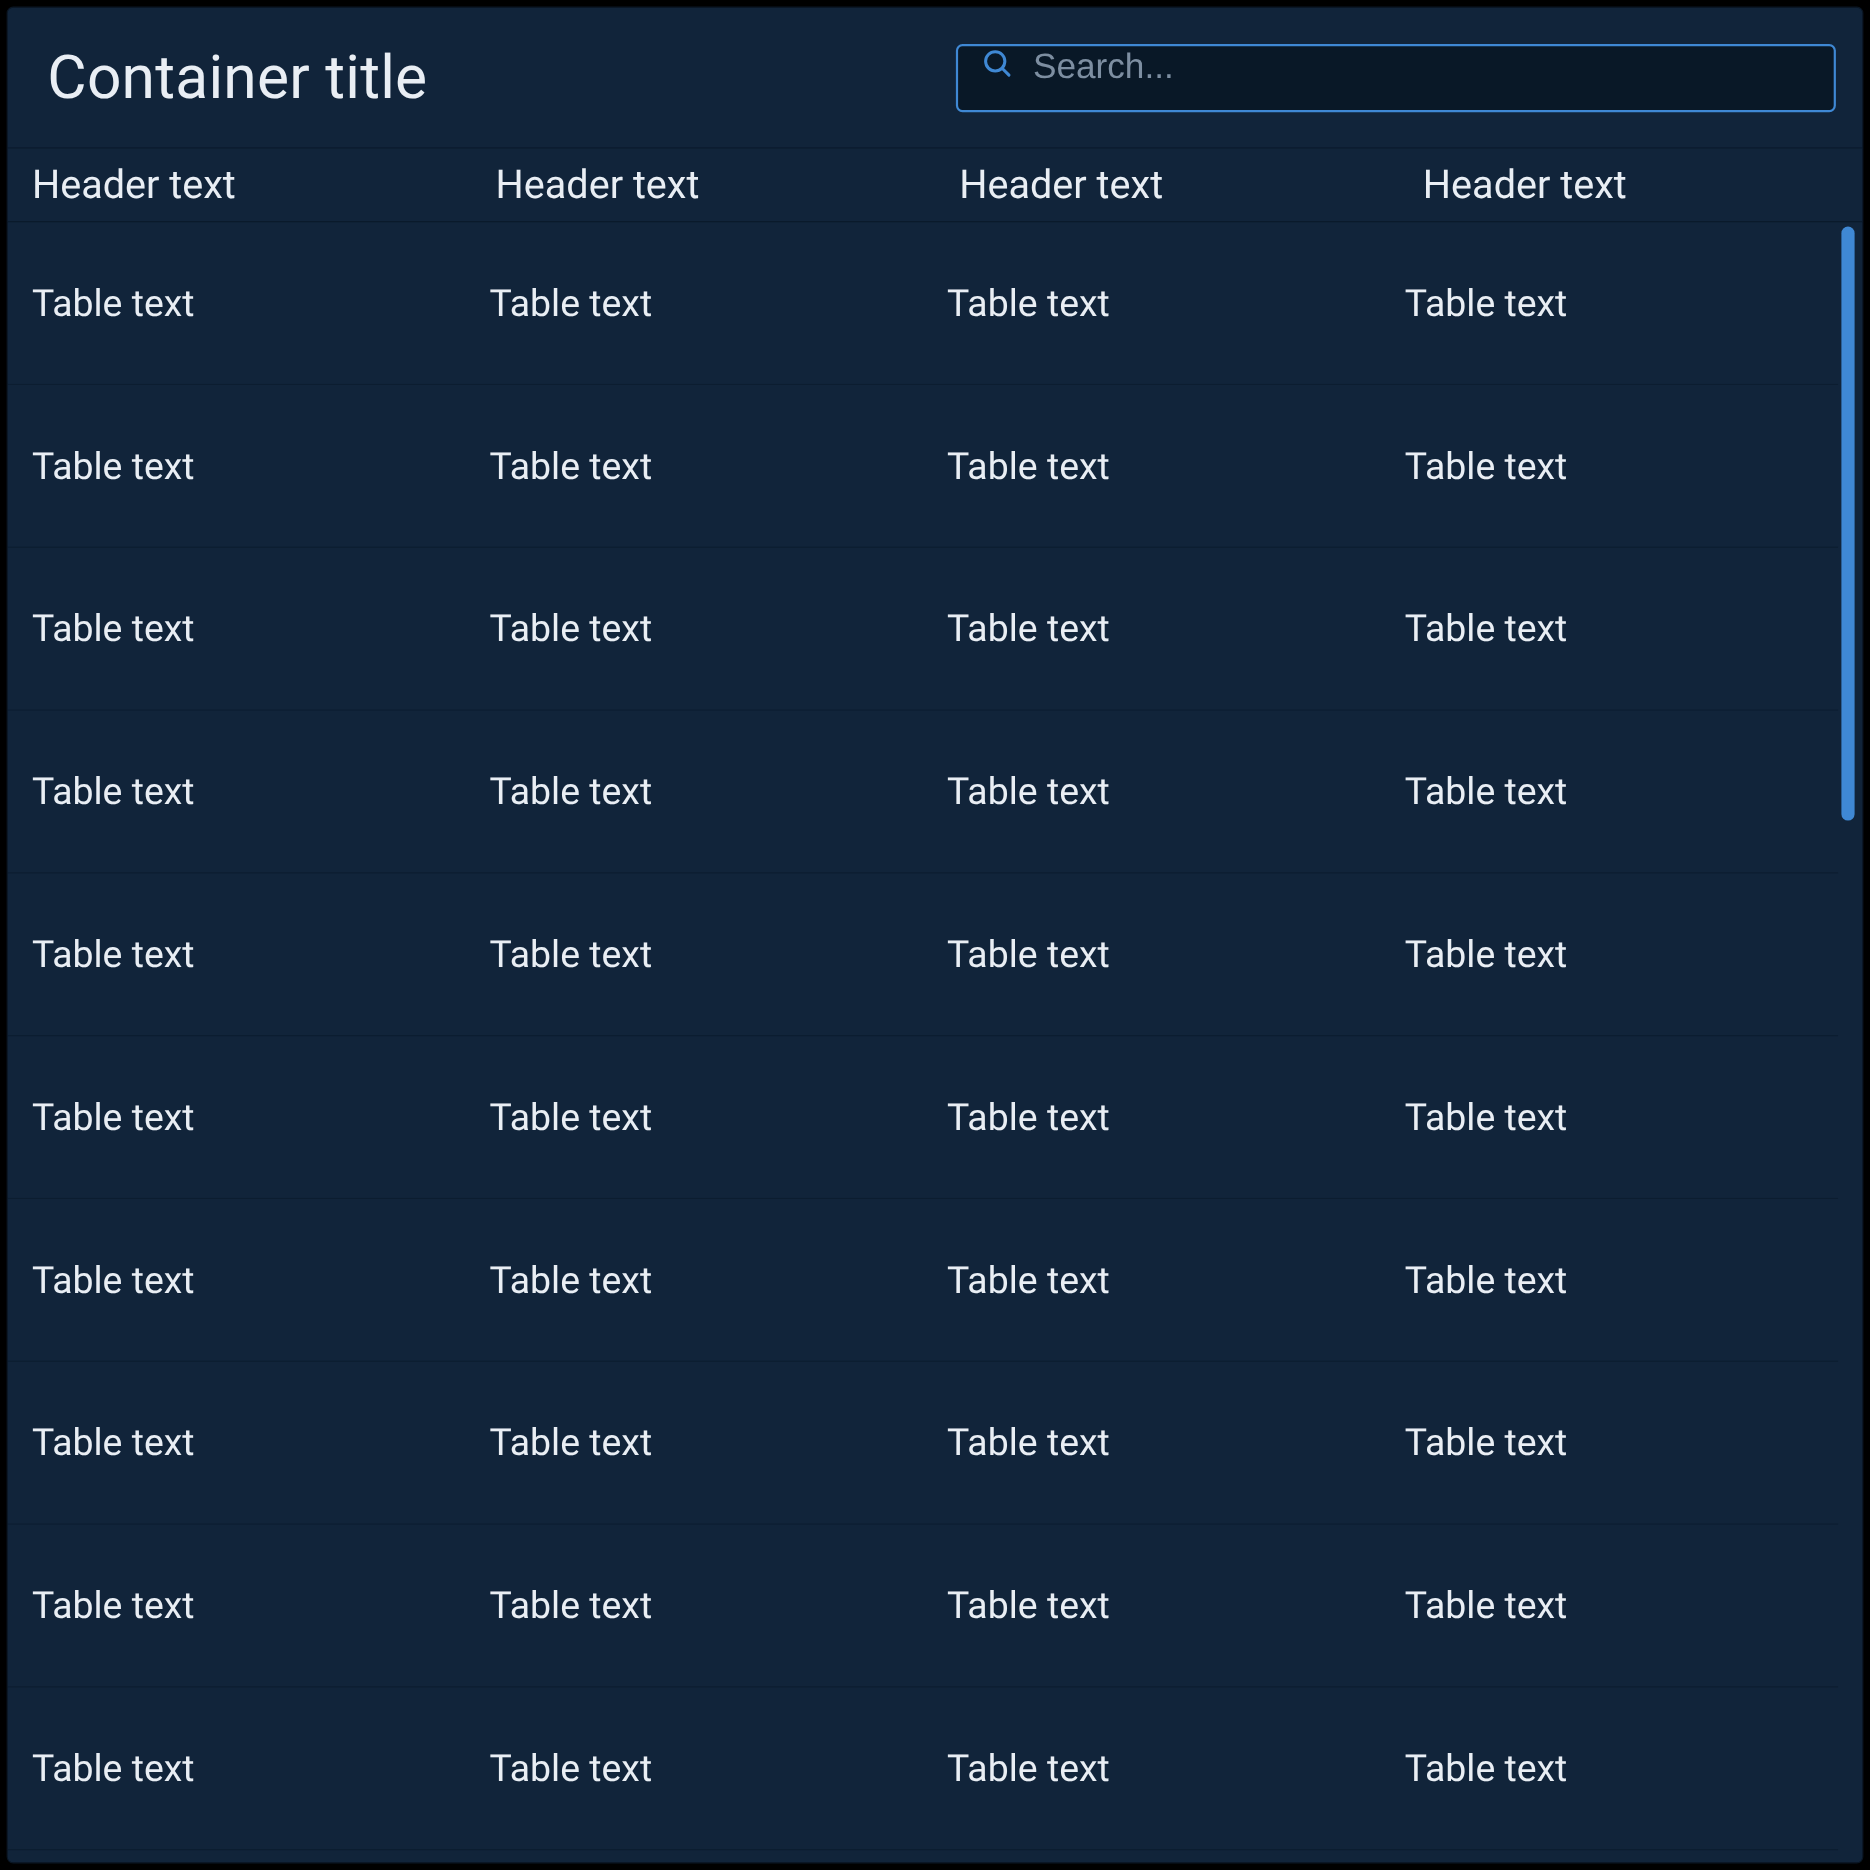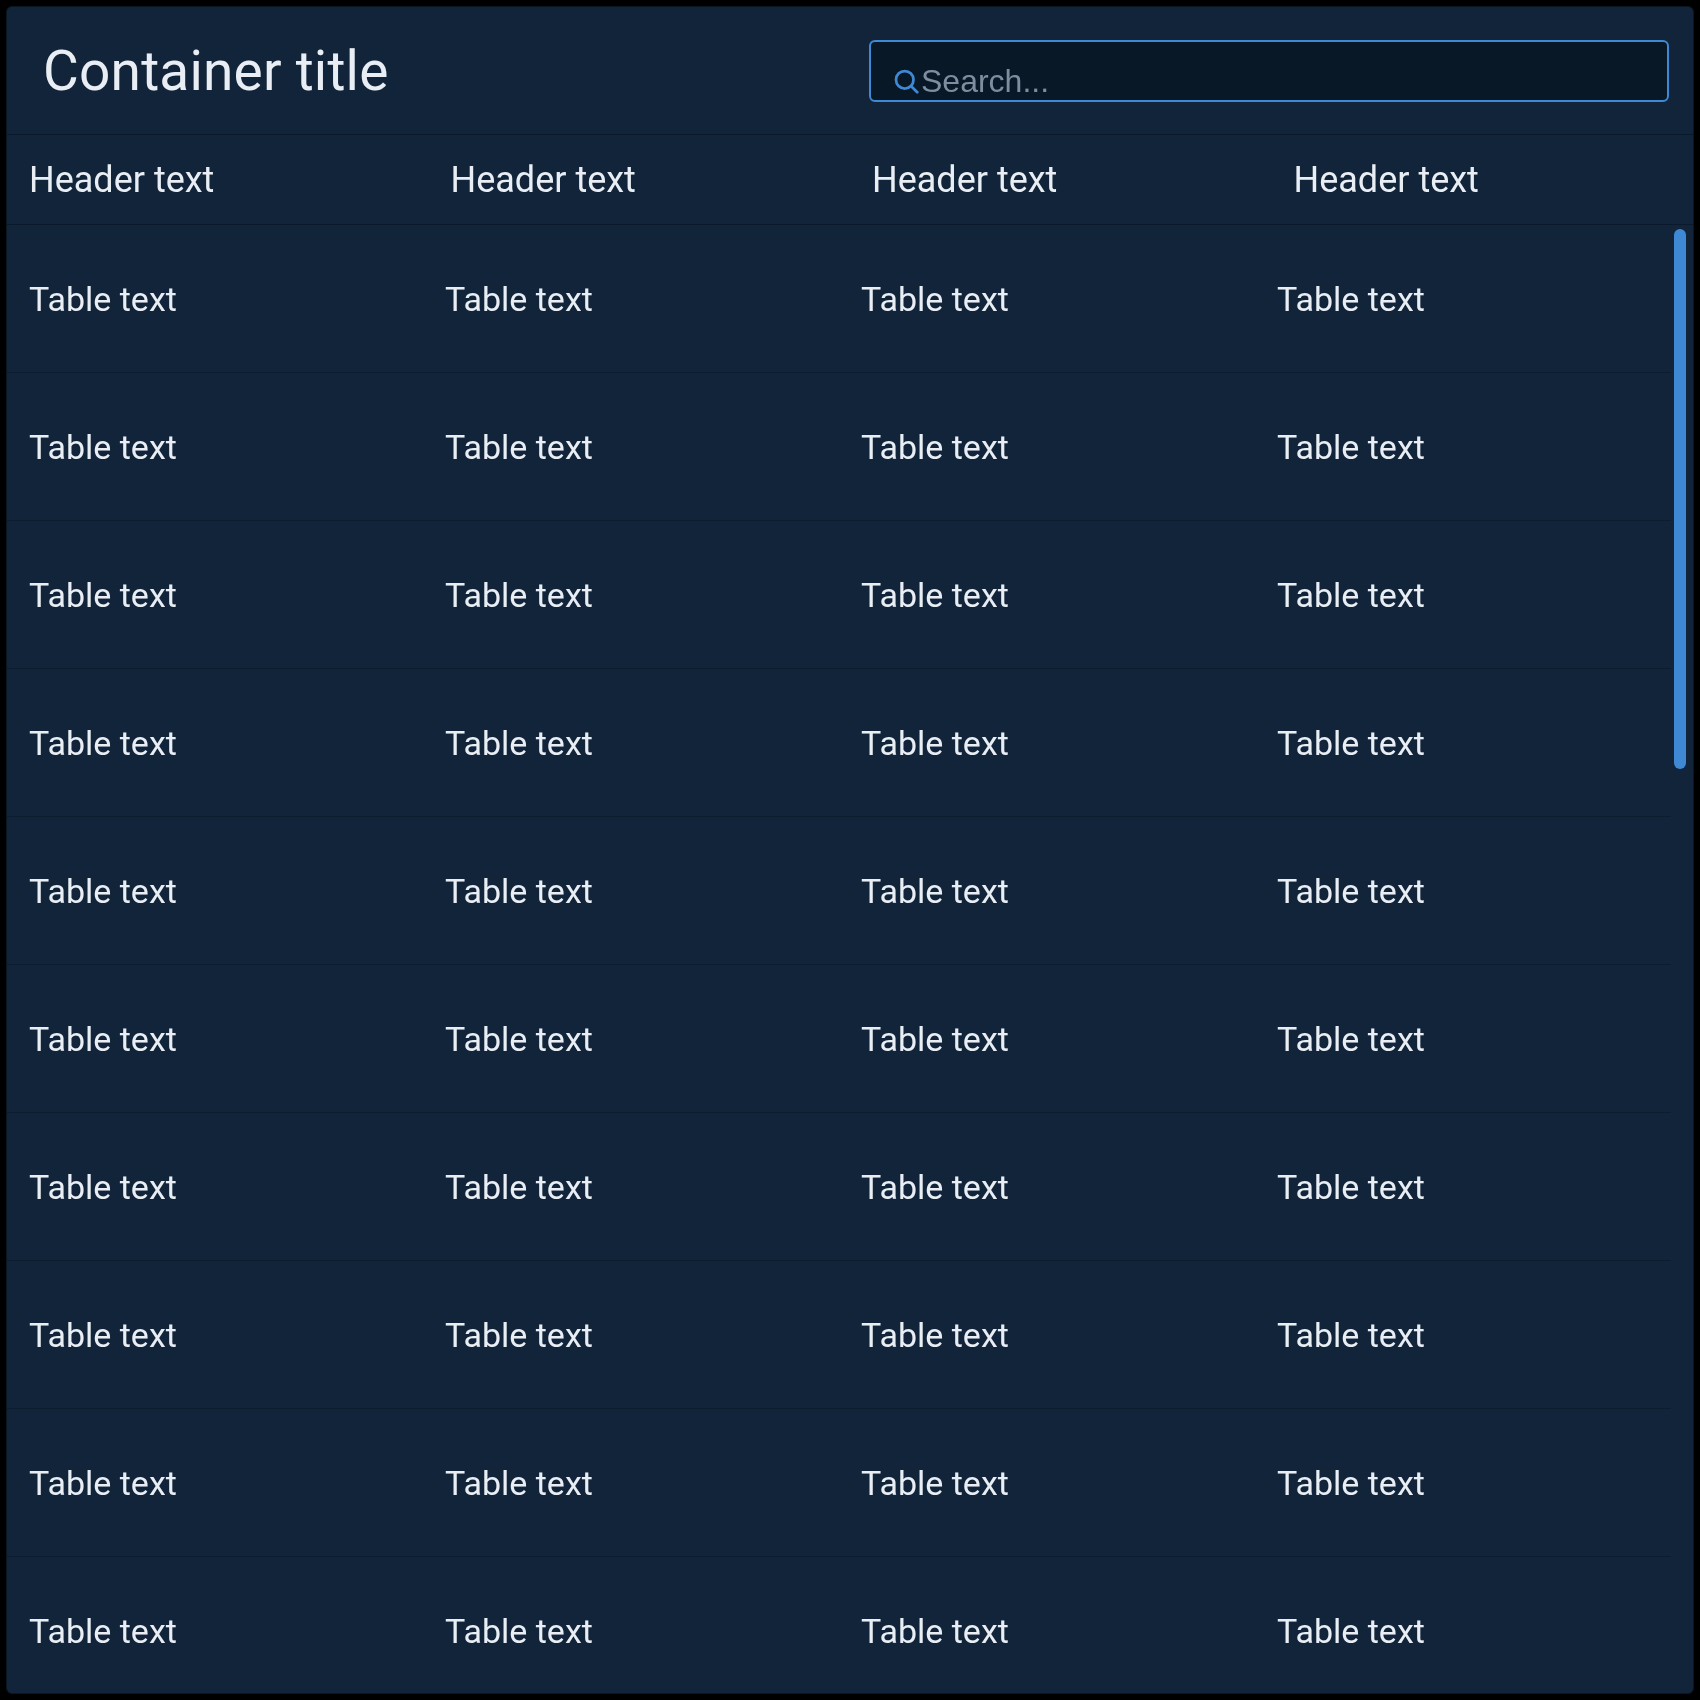--- a/index.html
+++ b/index.html
@@ -31,45 +31,46 @@
     height: 127px;
   }
   .title {
     color: #e9eef4;
     font-size: 55px;
     font-weight: 400;
     letter-spacing: 0.2px;
   }
   .search {
     display: flex;
-    align-items: flex-end;
+    align-items: flex-start;
     width: 800px;
     height: 62px;
     background: #091827;
     border: 2px solid #3f88d4;
     border-radius: 6px;
     padding: 0 20px;
+    gap: 18px;
   }
   .search svg { flex: 0 0 auto; }
   .search input {
     flex: 1;
     background: transparent;
     border: none;
     outline: none;
     color: #cbd7e3;
     font-size: 32px;
   }
   .search input::placeholder { color: #7d8ea1; }
 
   
   .hdr {
     display: grid;
     grid-template-columns: 25% 25% 25% 25%;
     align-items: center;
-    height: 91px;
+    height: 68px;
     border-top: 1px solid #0a1a2b;
     border-bottom: 1px solid #0a1a2b;
     background: #11243a;
   }
   .hdr > div {
     padding-left: 22px;
     color: #e9eef4;
     font-size: 36px;
     font-weight: 400;
   }

